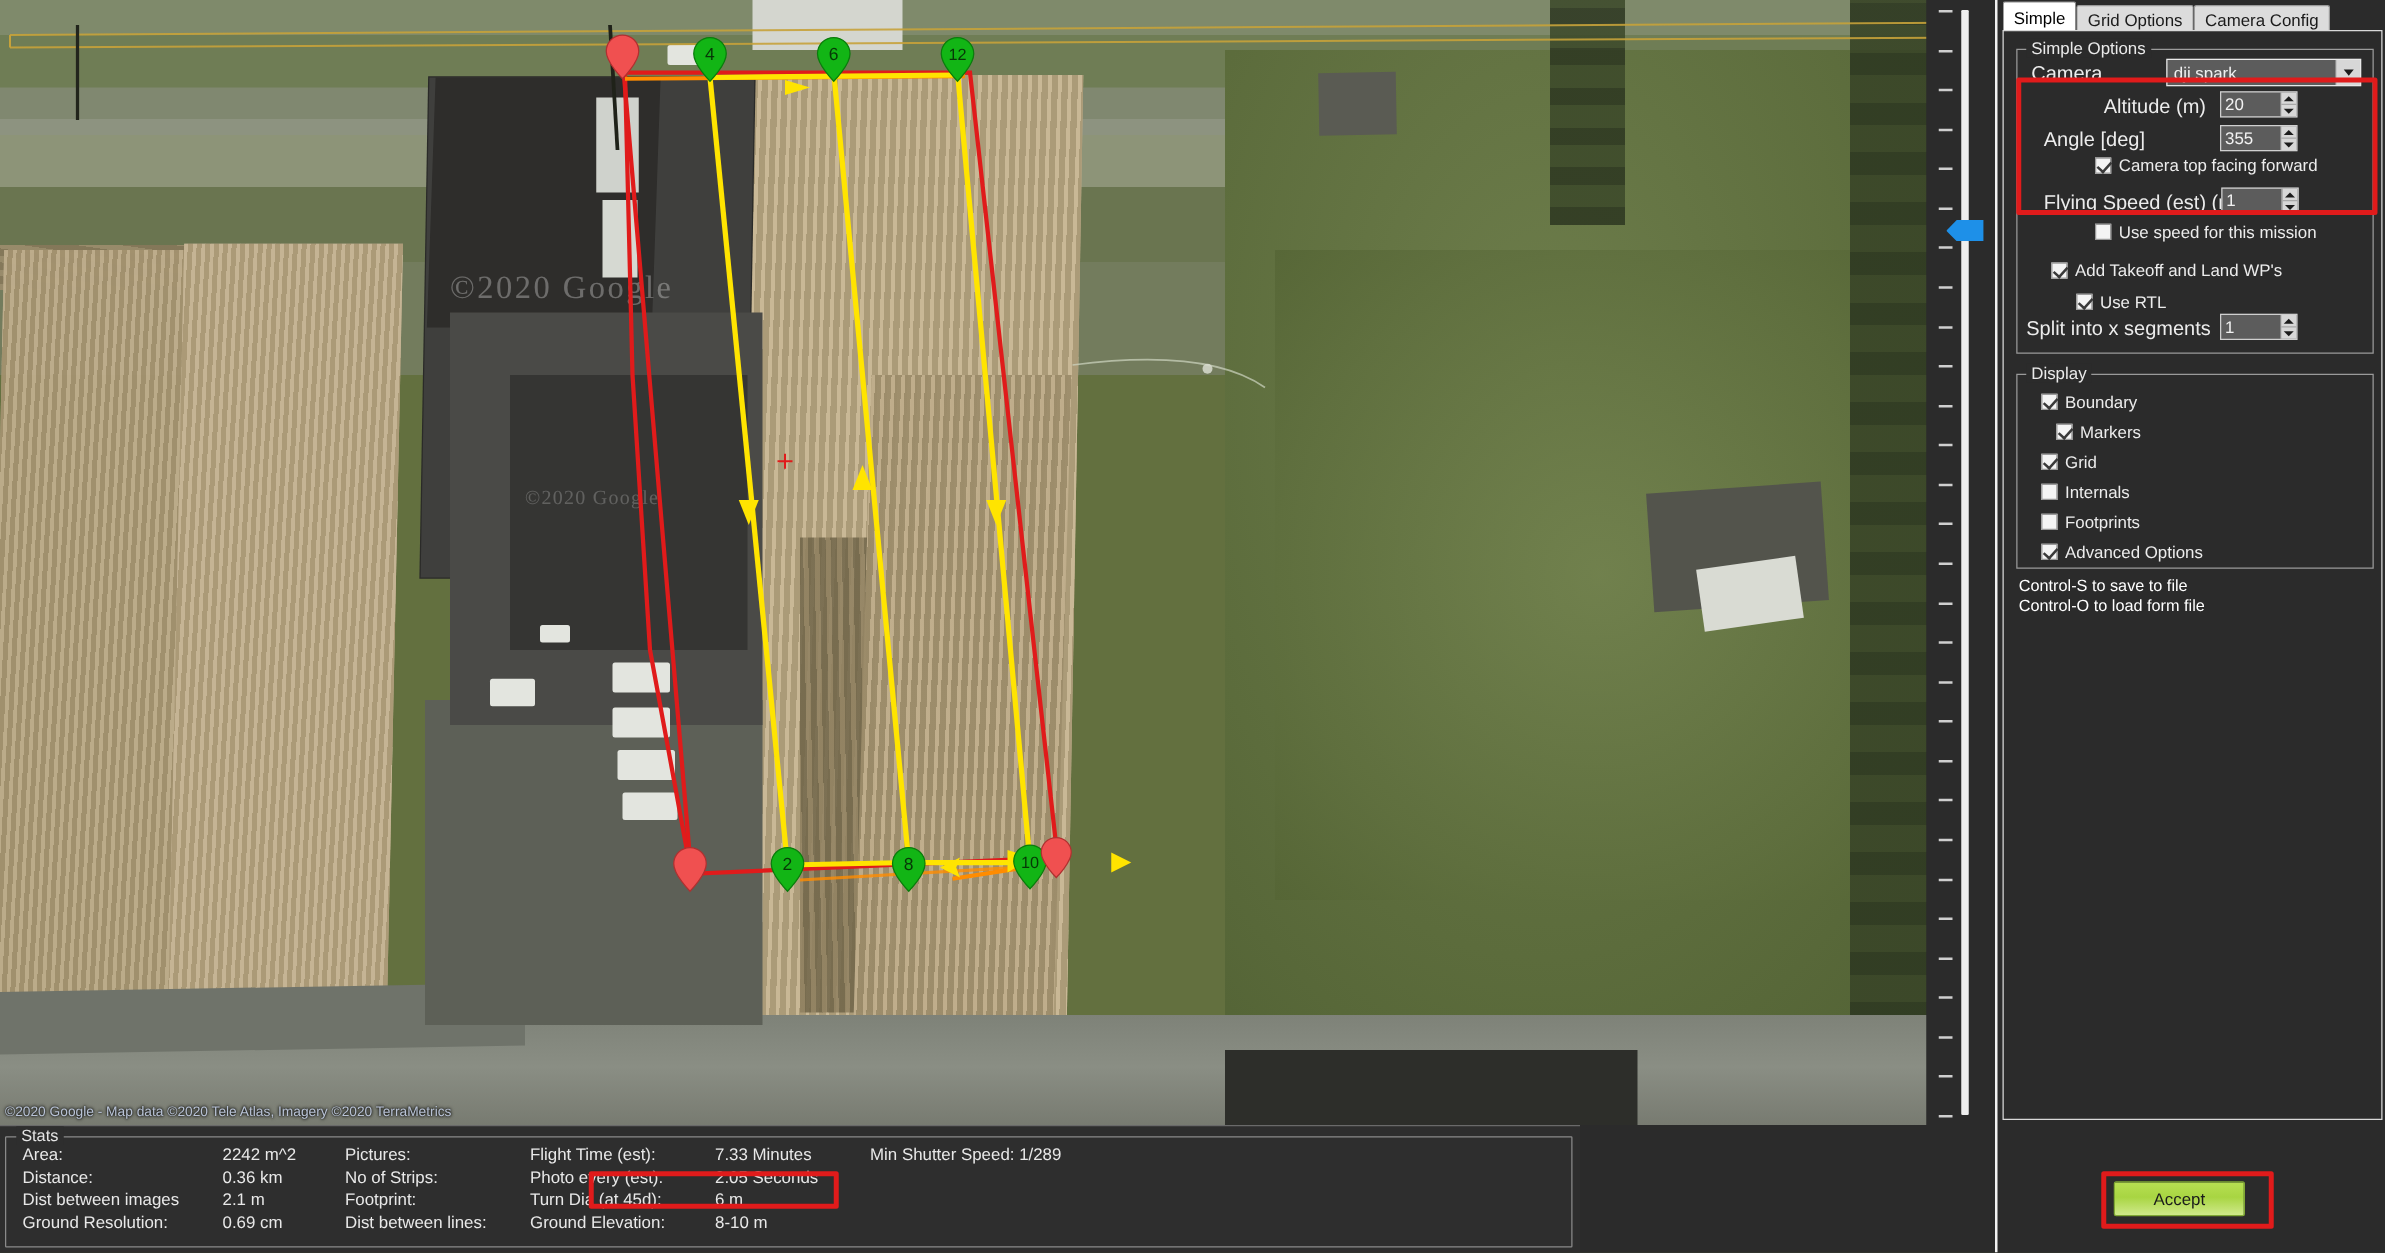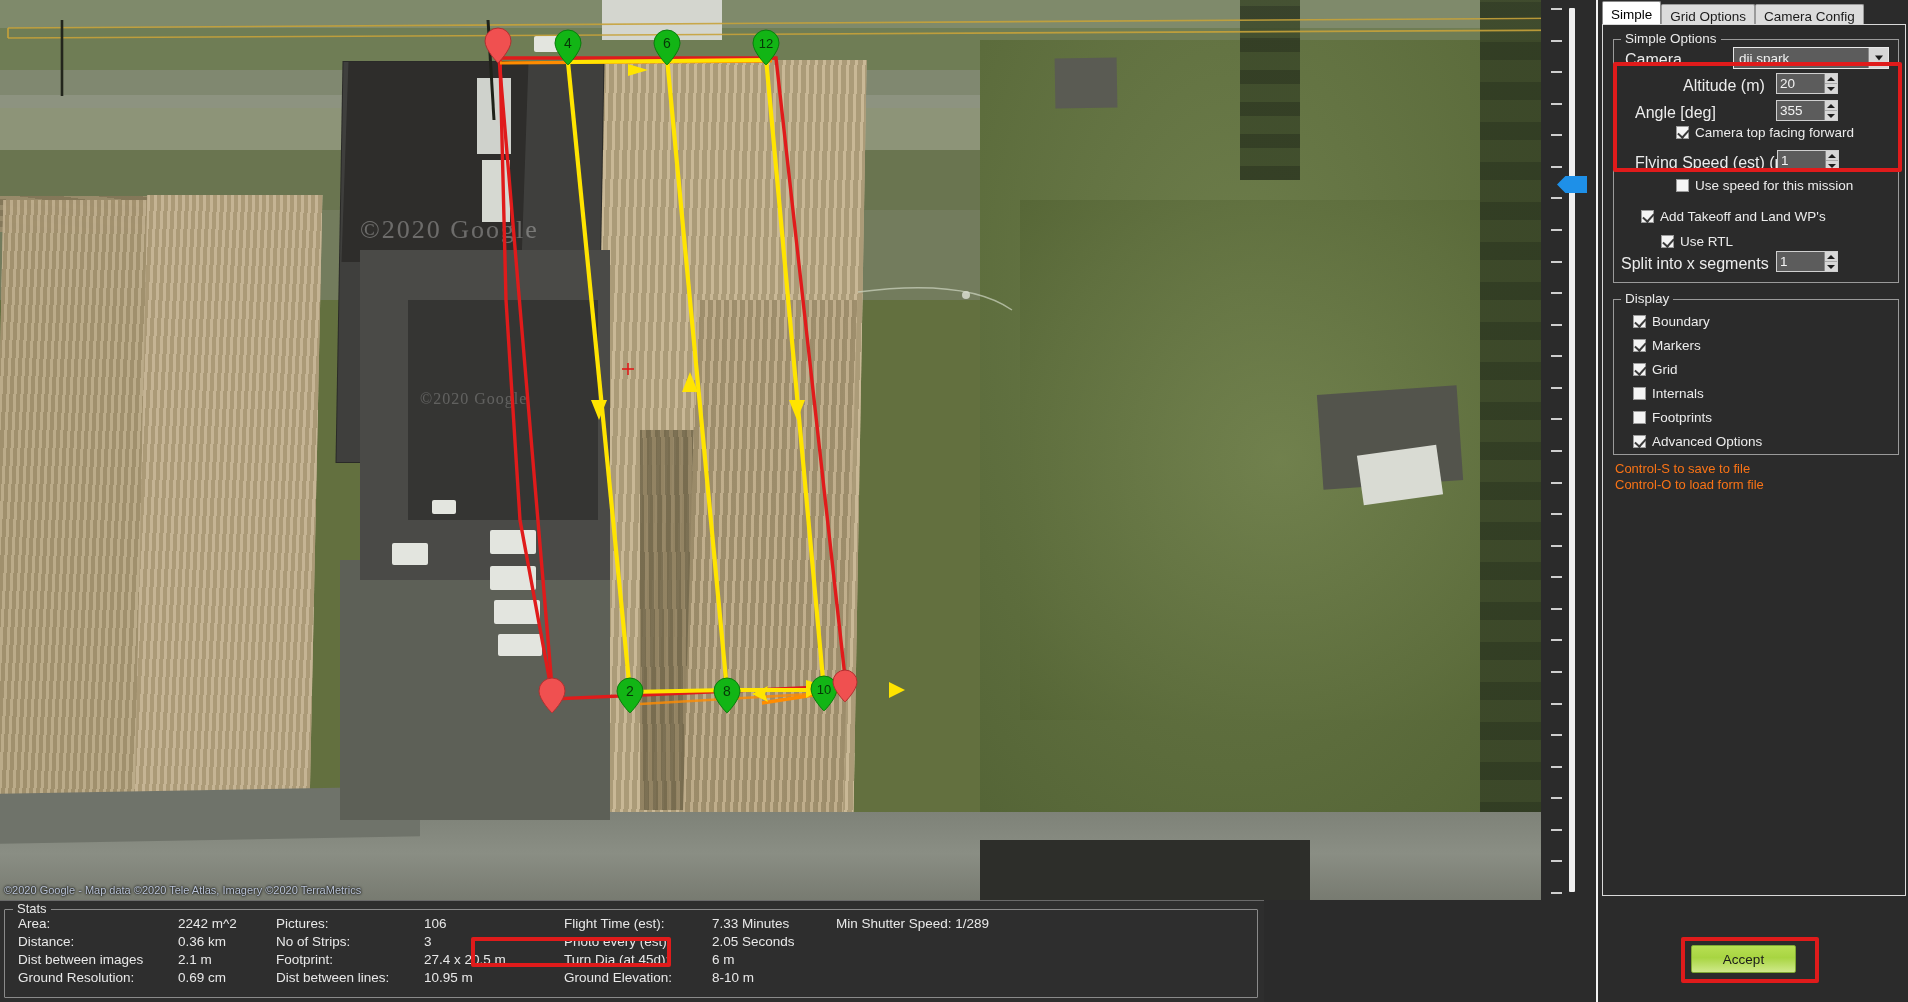--- a/index.html
+++ b/index.html
@@ -424,21 +424,21 @@
     position: absolute;
     left: 3px; top: 0px;
     width: 5px; height: 9px;
     border: solid #3a3a3a;
     border-width: 0 2px 2px 0;
     transform: rotate(42deg);
   }
 
   .hint {
     position: absolute;
-    color: #f97316;
+    color: #ffffff;
     font-size: 13px;
     line-height: 16px;
     white-space: pre;
   }
 
   .accept-btn {
     position: absolute;
     left: 1691px; top: 945px;
     width: 105px; height: 28px;
     background: linear-gradient(180deg,#b7df52 0%, #a8d542 45%, #cfe98a 100%);
@@ -649,26 +649,20 @@
         </div>
       </div>
 
       <div class="stat-col col-b">
         <div class="stat-labels">
           <span>Pictures:</span>
           <span>No of Strips:</span>
           <span>Footprint:</span>
           <span>Dist between lines:</span>
         </div>
-        <div class="stat-values">
-          <span>106</span>
-          <span>3</span>
-          <span>27.4 x 20.5 m</span>
-          <span>10.95 m</span>
-        </div>
       </div>
 
       <div class="stat-col col-c">
         <div class="stat-labels">
           <span>Flight Time (est):</span>
           <span>Photo every (est):</span>
           <span>Turn Dia (at 45d):</span>
           <span>Ground Elevation:</span>
         </div>
         <div class="stat-values">
@@ -782,21 +776,21 @@
       </div>
 
       <div class="gb" style="left:10px; top:274px; width:286px; height:156px;">
         <div class="gb-title">Display</div>
       </div>
 
       <div class="chk" style="left:30px; top:289px;">
         <span class="box checked"></span>
         <span>Boundary</span>
       </div>
-      <div class="chk" style="left:30px; top:313px;">
+      <div class="chk" style="left:42px; top:313px;">
         <span class="box checked"></span>
         <span>Markers</span>
       </div>
       <div class="chk" style="left:30px; top:337px;">
         <span class="box checked"></span>
         <span>Grid</span>
       </div>
       <div class="chk" style="left:30px; top:361px;">
         <span class="box"></span>
         <span>Internals</span>

